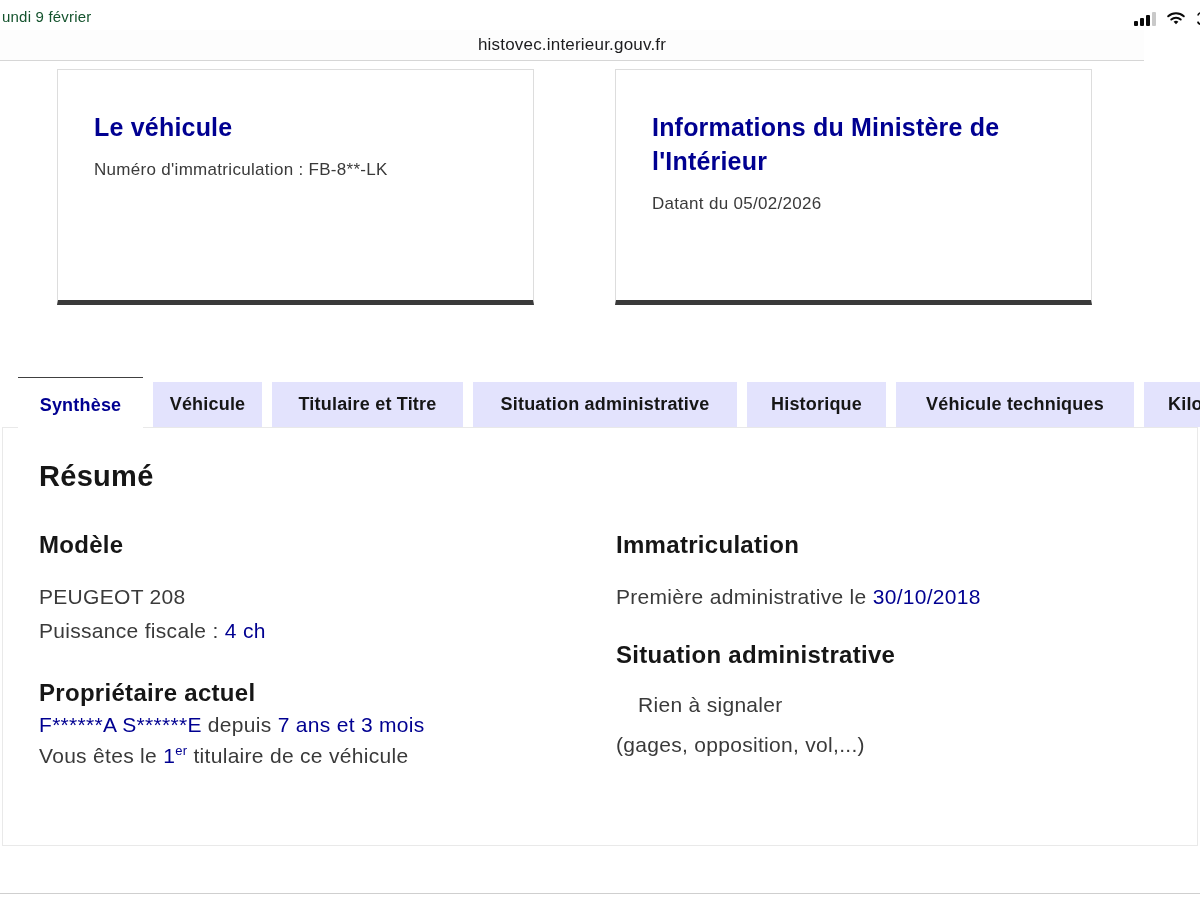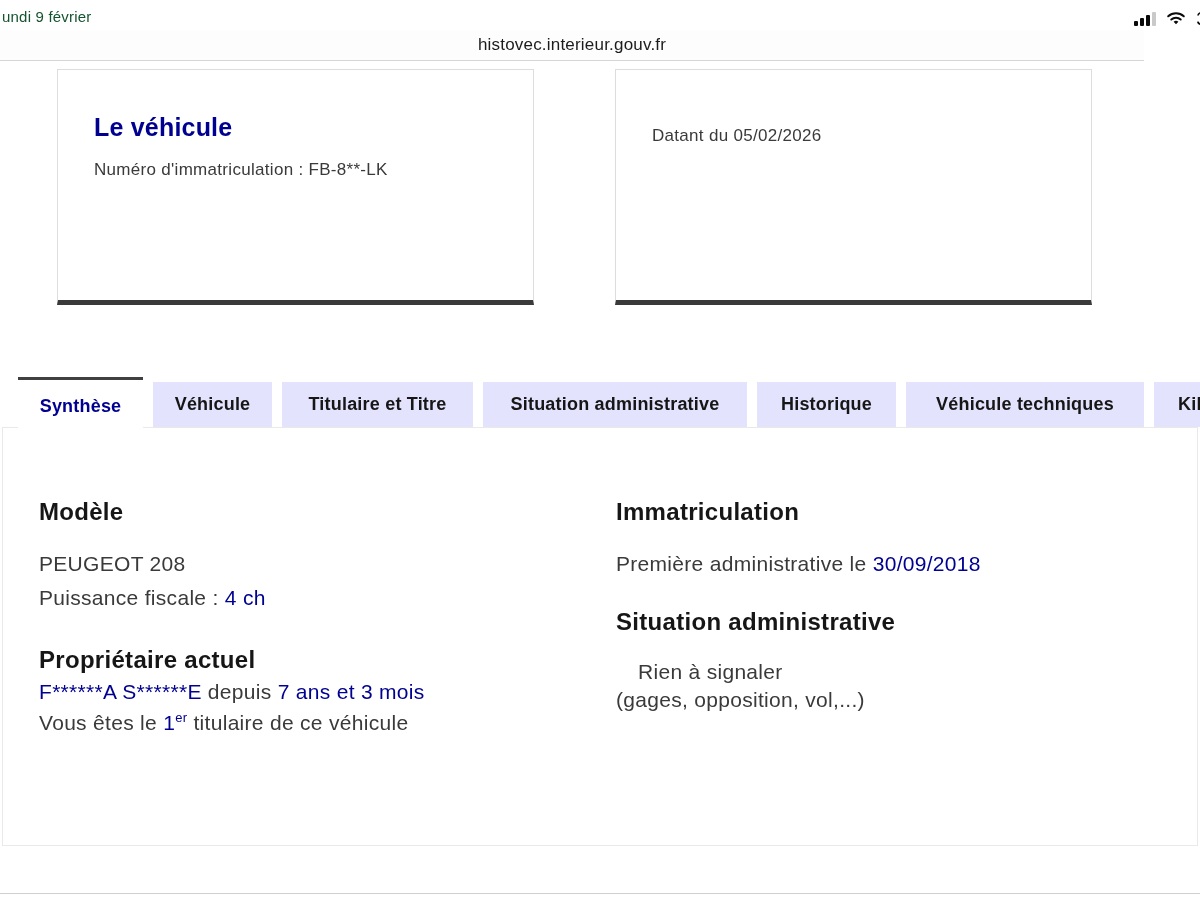--- a/index.html
+++ b/index.html
@@ -27,35 +27,35 @@
   .card.left { left:57px; } .card.right { left:615px; }
   .card h2 { color:#000091; font-size:25px; font-weight:700; line-height:34px; max-width:372px; letter-spacing:.2px; }
   .card p { margin-top:16px; color:#3a3a3a; font-size:17px; letter-spacing:.3px; }
 
   
   .tabs { position:absolute; top:377px; left:18px; display:flex; gap:10px; align-items:flex-start; z-index:3; }
   .tab { flex:none; display:flex; align-items:center; justify-content:center; white-space:nowrap;
          margin-top:5px; height:45px; background:#e3e3fd; color:#161616; font-size:18px; font-weight:700;
          cursor:pointer; letter-spacing:.2px; }
   .tab.active { margin-top:0; height:55px; background:#fff; color:#000091;
-                border-top:3px solid #404040; }
-  .t0{width:125px;} .t1{width:119px;} .t2{width:191px;} .t3{width:264px;}
+                border-top:1px solid #404040; }
+  .t0{width:125px;} .t1{width:109px;} .t2{width:191px;} .t3{width:264px;}
   .t4{width:139px;} .t5{width:238px;} .t6{width:120px; overflow:hidden; justify-content:flex-start; padding-left:24px;}
 
   
   .panel { position:absolute; top:427px; left:2px; width:1196px; height:419px;
            border:1px solid #e9e9e9; background:#fff; z-index:1; padding:32px 0 0 36px; }
   .panel h1 { font-size:29px; font-weight:700; color:#161616; letter-spacing:.3px; }
   .cols { display:flex; margin-top:38px;justify-content:space-between; }
   .col-l { width:577px; } .col-r { flex:1; }
   .panel h3 { font-size:24px; font-weight:700; color:#161616; letter-spacing:.3px; }
   .panel p { font-size:21px; color:#3a3a3a; letter-spacing:.3px; }
   .blue { color:#000091; }
   .mt26{margin-top:26px;} .mt10{margin-top:10px;} .mt36{margin-top:36px;}
-  .mt6{margin-top:6px;} .mt32{margin-top:32px;} .mt24{margin-top:24px;} .mt4{margin-top:4px;}
+  .mt6{margin-top:6px;} .mt32{margin-top:32px;} .mt24{margin-top:24px;} .mt4{margin-top:16px;}
   .indent { padding-left:22px; }
   sup { font-size:13px; }
 
   .bottom-line { position:absolute; top:893px; left:0; width:1200px; height:1px; background:#cfcfcf; }
 </style>
 </head>
 <body>
 
 <div class="statusbar">
   <span class="status-date">undi 9 février</span>
@@ -77,47 +77,49 @@
 
 <div class="urlbar">
   <span>histovec.interieur.gouv.fr</span>
 </div>
 
 <div class="card left">
   <h2>Le véhicule</h2>
   <p>Numéro d'immatriculation : FB-8**-LK</p>
 </div>
 <div class="card right">
+  <h2>Informations du Ministère de l'Intérieur</h2>
   <p>Datant du 05/02/2026</p>
 </div>
 
 <div class="tabs">
   <div class="tab active t0">Synthèse</div>
   <div class="tab t1">Véhicule</div>
   <div class="tab t2">Titulaire et Titre</div>
   <div class="tab t3">Situation administrative</div>
   <div class="tab t4">Historique</div>
   <div class="tab t5">Véhicule techniques</div>
   <div class="tab t6">Kilométrage</div>
 </div>
 
 <div class="panel">
+  <h1>Résumé</h1>
   <div class="cols">
     <div class="col-l">
       <h3>Modèle</h3>
       <p class="mt26 blue">PEUGEOT 208</p>
       <p class="mt10"><span>Puissance fiscale : </span><span class="blue">4 ch</span></p>
 
       <h3 class="mt36">Propriétaire actuel</h3>
       <p class="mt6"><span class="blue">F******A S******E</span><span> depuis </span><span class="blue">7 ans et 3 mois</span></p>
       <p class="mt6"><span>Vous êtes le </span><span class="blue">1</span><sup class="blue">er</sup><span> titulaire de ce véhicule</span></p>
     </div>
     <div class="col-r">
       <h3>Immatriculation</h3>
-      <p class="mt26"><span>Première administrative le </span><span class="blue">30/09/2018</span></p>
+      <p class="mt26"><span>Première administrative le </span><span class="blue">30/10/2018</span></p>
 
       <h3 class="mt32">Situation administrative</h3>
       <p class="mt24 blue indent">Rien à signaler</p>
       <p class="mt4">(gages, opposition, vol,...)</p>
     </div>
   </div>
 </div>
 
 <div class="bottom-line"></div>
 

